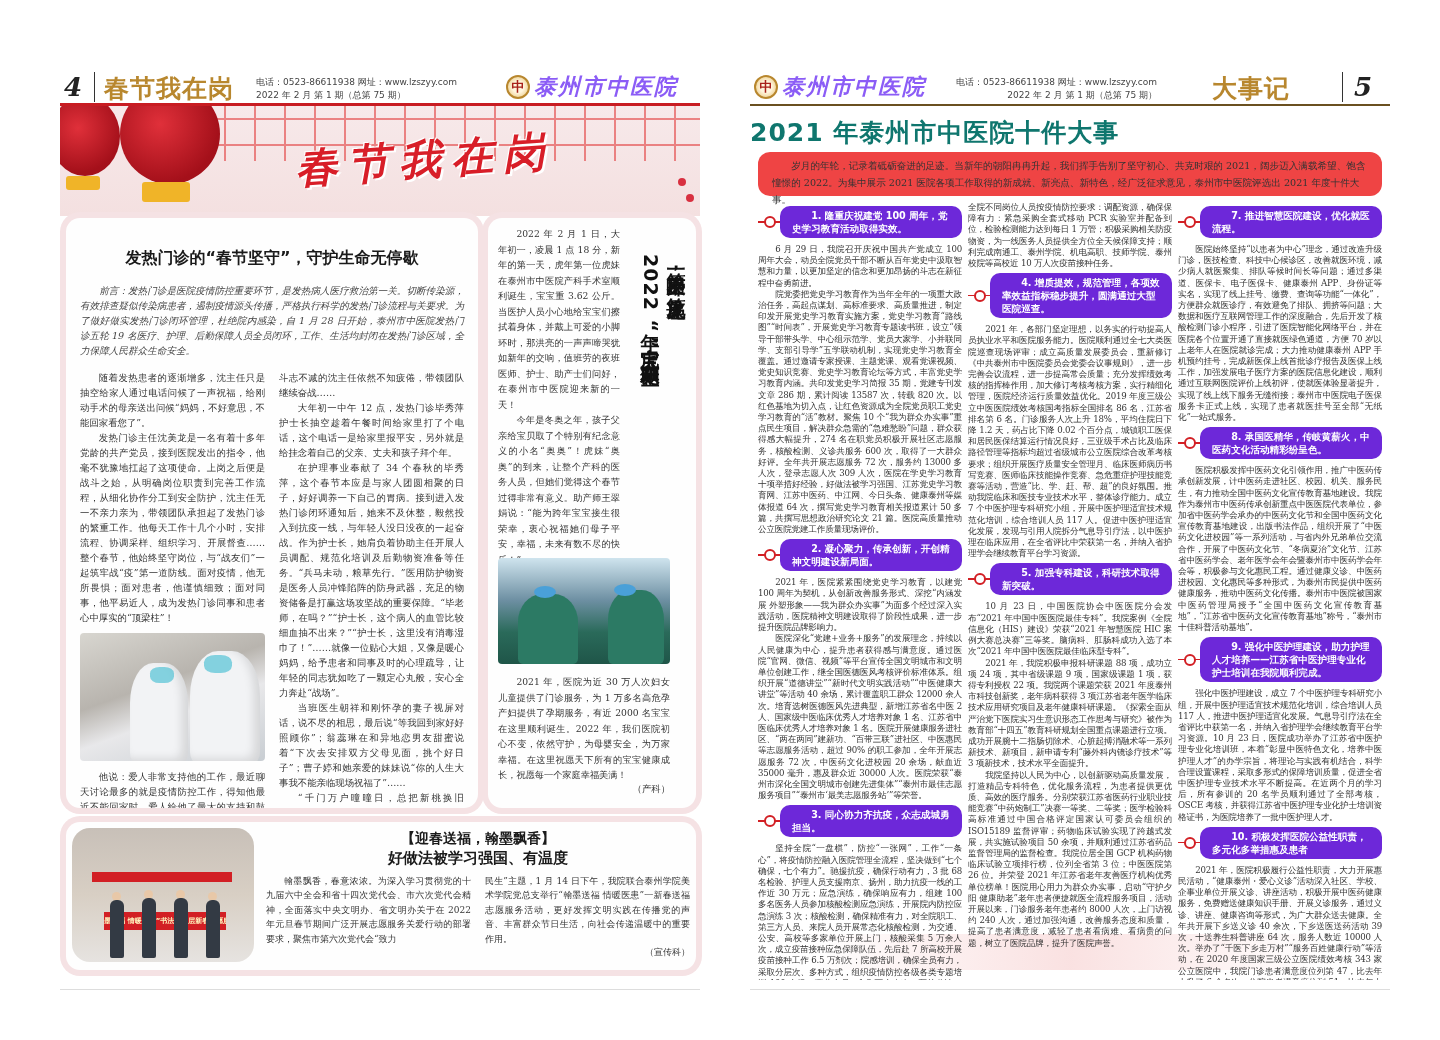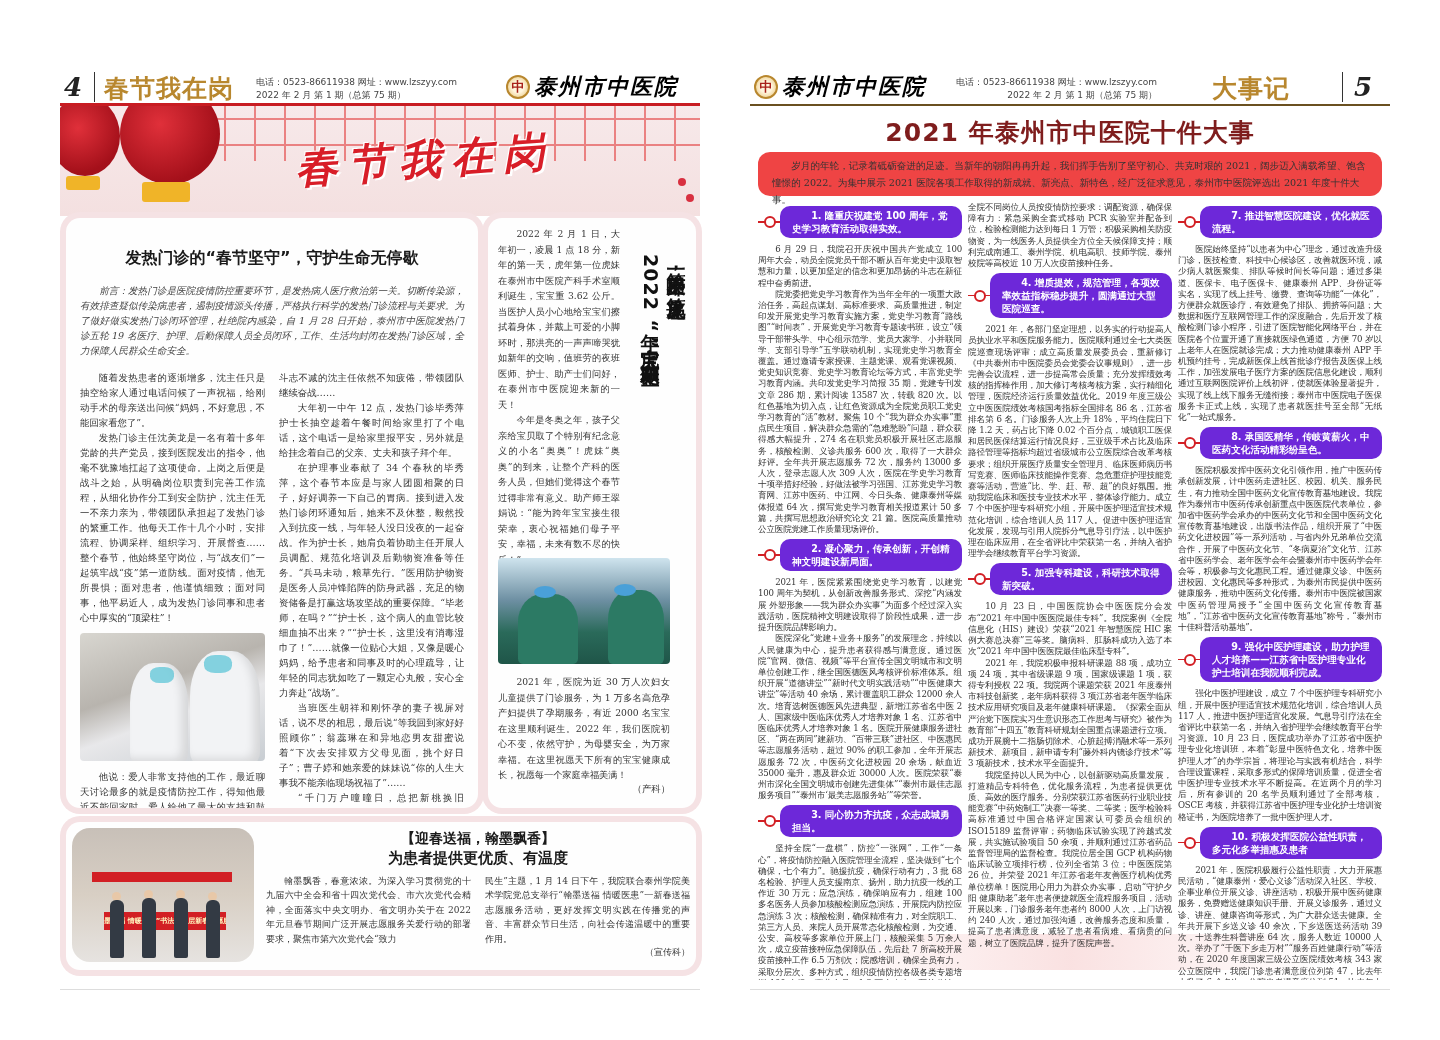--- a/index.html
+++ b/index.html
@@ -12,21 +12,21 @@
 
   
   .masthead { position: absolute; top: 0; left: 0; width: 640px; height: 36px; }
   .masthead-rule { position: absolute; left: 0; right: 0; bottom: 0; height: 2px; background: #6a5020; }
   .page-num { position: absolute; top: 2px; font-family: "DejaVu Serif", serif; font-style: italic; font-weight: bold; font-size: 26px; color: #222; }
   .vbar { position: absolute; top: 2px; width: 1px; height: 30px; background: #333; }
   .section-name { position: absolute; top: 2px; font-family: "DejaVu Serif", serif; font-size: 25px; font-weight: bold; color: #b8872e; letter-spacing: 1px; }
   .contact { position: absolute; font-family: "DejaVu Sans", sans-serif; font-size: 9px; color: #444; line-height: 13px; white-space: nowrap; }
   .logo { position: absolute; top: 2px; display: flex; align-items: center; gap: 4px; }
   .logo-seal { width: 24px; height: 24px; border-radius: 50%; border: 2px solid #b8872e; background: radial-gradient(circle, #fff5dd 40%, #e6c070 100%); color: #a8201a; font-size: 13px; font-weight: bold; display: flex; align-items: center; justify-content: center; font-family: "DejaVu Serif", serif; }
-  .logo-text { font-family: "DejaVu Serif", serif; font-size: 22px; font-weight: bold; color: #000000; font-style: italic; letter-spacing: 2px; }
+  .logo-text { font-family: "DejaVu Serif", serif; font-size: 22px; font-weight: bold; color: #8b5cf6; font-style: italic; letter-spacing: 2px; }
 
   
   .banner { position: absolute; top: 36px; left: 0; width: 640px; height: 110px; background: linear-gradient(180deg, #f7e9ea 0%, #f4e0e0 100%); overflow: hidden; }
   .banner-lattice { position: absolute; top: 0; left: 150px; right: 0; height: 55px;
     background:
       repeating-linear-gradient(90deg, transparent 0 14px, #e23030 14px 16px, transparent 16px 30px),
       repeating-linear-gradient(180deg, transparent 0 12px, #e23030 12px 14px, transparent 14px 26px);
     opacity: .55; }
   .lantern { position: absolute; border-radius: 50%; background: radial-gradient(circle at 40% 40%, #e0303a, #a4101a 70%); }
   .lantern-cap { position: absolute; height: 14px; background: #f0b428; border-radius: 3px; }
@@ -50,21 +50,21 @@
   .scrub { position: absolute; border-radius: 40% 40% 8% 8%; background: #2c7a64; }
   .cap { position: absolute; border-radius: 50%; background: #4aa0d8; }
   .photo-group { background: linear-gradient(180deg, #c8c0b8 0%, #d8cfc4 50%, #e6e3e0 100%); border-radius: 18px; }
   .red-banner { position: absolute; background: #d21f24; color: #fff7c0; font-family: "DejaVu Sans", sans-serif; font-size: 7px; font-weight: bold; display: flex; align-items: center; justify-content: center; white-space: nowrap; overflow: hidden; }
   .person { position: absolute; width: 14px; border-radius: 6px 6px 2px 2px; background: #333a44; }
   .head { position: absolute; width: 9px; height: 9px; border-radius: 50%; background: #e8c8a8; }
 
   .vert-title { position: absolute; writing-mode: vertical-rl; font-family: "DejaVu Sans", sans-serif; font-weight: bold; font-size: 19px; color: #111; letter-spacing: 1px; line-height: 22px; }
 
   
-  .main-title { position: absolute; top: 46px; left: 0; width: 640px; text-align: center; font-family: "DejaVu Sans", sans-serif; font-weight: bold; font-size: 25px; color: #7f1d1d; letter-spacing: 1px; }
+  .main-title { position: absolute; top: 46px; left: 0; width: 640px; font-family: "DejaVu Sans", sans-serif; font-weight: bold; font-size: 25px; color: #0f766e; letter-spacing: 1px; }
   .intro-box { position: absolute; top: 82px; left: 8px; width: 624px; height: 44px; background: #ef4444; border-radius: 12px; padding: 5px 14px; }
   .intro-box p { font-family: "DejaVu Serif", serif; font-size: 9.6px; line-height: 17px; color: #333; text-indent: 2em; }
 
   .col { position: absolute; top: 132px; width: 204px; }
   .event-head { position: relative; display: flex; align-items: center; margin: 4px 0 6px 0; }
   .event-marker { position: relative; width: 22px; height: 22px; flex: 0 0 22px; }
   .event-marker::before { content: ""; position: absolute; left: 0; top: 10px; width: 22px; height: 1.5px; background: #d21f24; }
   .event-marker::after { content: ""; position: absolute; left: 6px; top: 5px; width: 8px; height: 8px; border: 2px solid #d21f24; border-radius: 50%; background: #fff; }
   .event-pill { flex: 1; background: #6d28d9; color: #fff; font-family: "DejaVu Sans", sans-serif; font-size: 9.6px; font-weight: bold; line-height: 13px; padding: 3px 10px 3px 12px; border-radius: 10px; text-indent: 2em; }
   .col .body-text { font-size: 8.6px; line-height: 11.2px; text-indent: 2em; letter-spacing: -0.2px; }
@@ -155,21 +155,21 @@
       <div class="person" style="left:38px; top:72px; height:58px;"></div>
       <div class="head" style="left:72px; top:62px;"></div>
       <div class="person" style="left:70px; top:70px; height:60px;"></div>
       <div class="head" style="left:104px; top:62px;"></div>
       <div class="person" style="left:102px; top:70px; height:60px;"></div>
       <div class="head" style="left:136px; top:64px;"></div>
       <div class="person" style="left:134px; top:72px; height:58px;"></div>
     </div>
     <div style="position:absolute; left:200px; top:6px; width:424px;">
       <div class="art-title" style="font-size:14px; line-height:20px;">【迎春送福，翰墨飘香】</div>
-      <div class="art-title" style="font-size:15px; line-height:20px; margin-bottom:6px;">为患者提供更优质、有温度</div>
+      <div class="art-title" style="font-size:15px; line-height:20px; margin-bottom:6px;">好做法被学习强国、有温度</div>
       <div class="cols2">
         <div>
             <p class="body-text" style="font-size:9px; line-height:14.4px;">翰墨飘香，春意浓浓。为深入学习贯彻党的十九届六中全会和省十四次党代会、市六次党代会精神，全面落实中央文明办、省文明办关于在 2022 年元旦春节期间广泛开展志愿服务关爱行动的部署要求，聚焦市第六次党代会“致力</p>
           </div>
         <div>
           <p class="body-text" style="font-size:9px; line-height:14.4px; text-indent:0;">民生”主题，1 月 14 日下午，我院联合泰州学院美术学院党总支举行“翰墨送福 情暖医患”一新春送福志愿服务活动，更好发挥文明实践在传播党的声音、丰富群众节日生活，向社会传递温暖中的重要作用。</p>
           <div class="byline" style="font-size:9px;">（宣传科）</div>
         </div>
       </div>
     </div>

